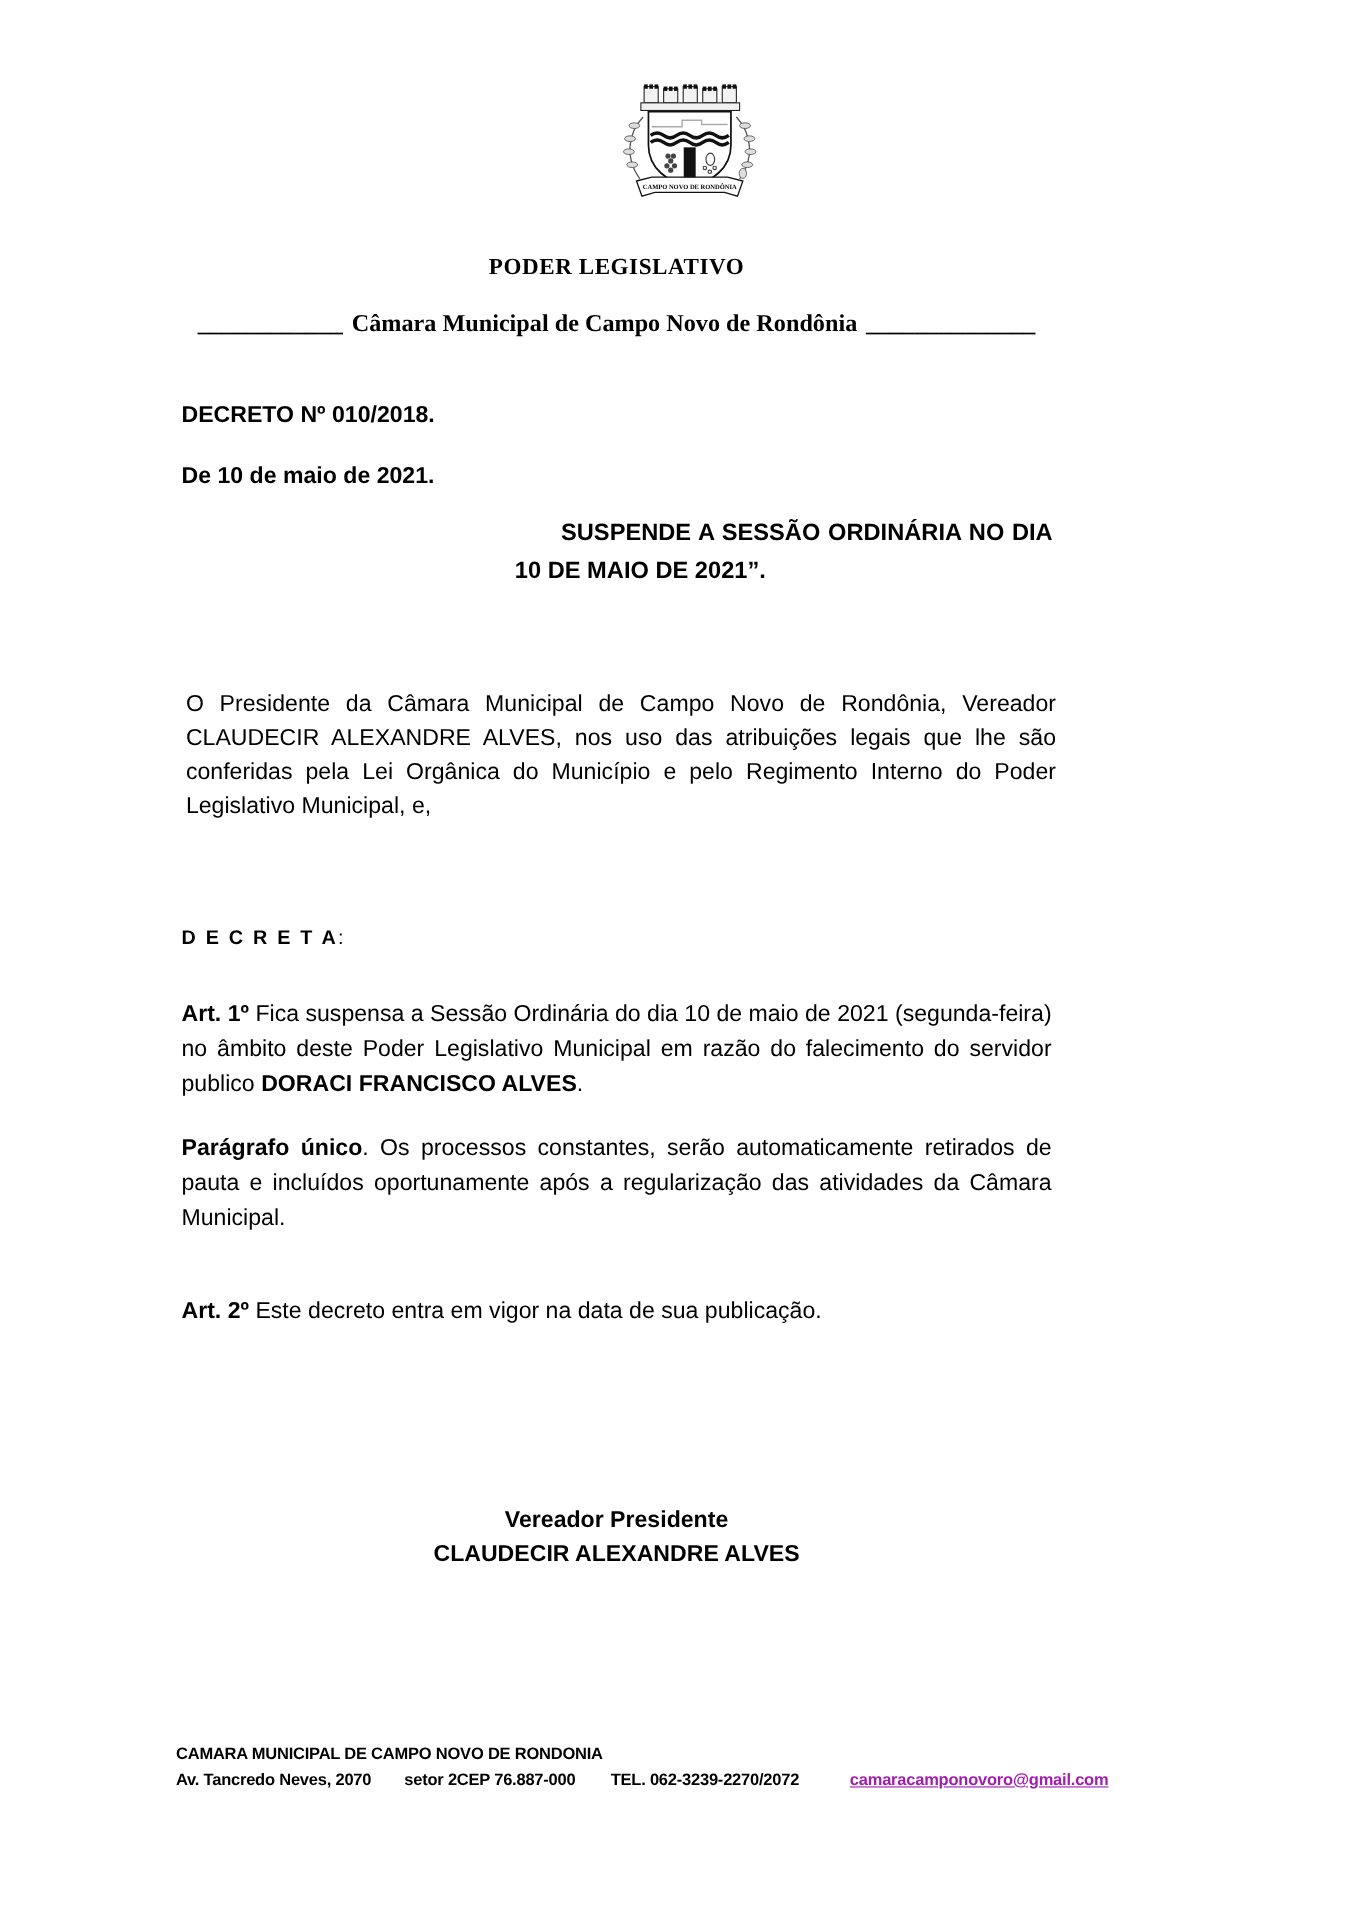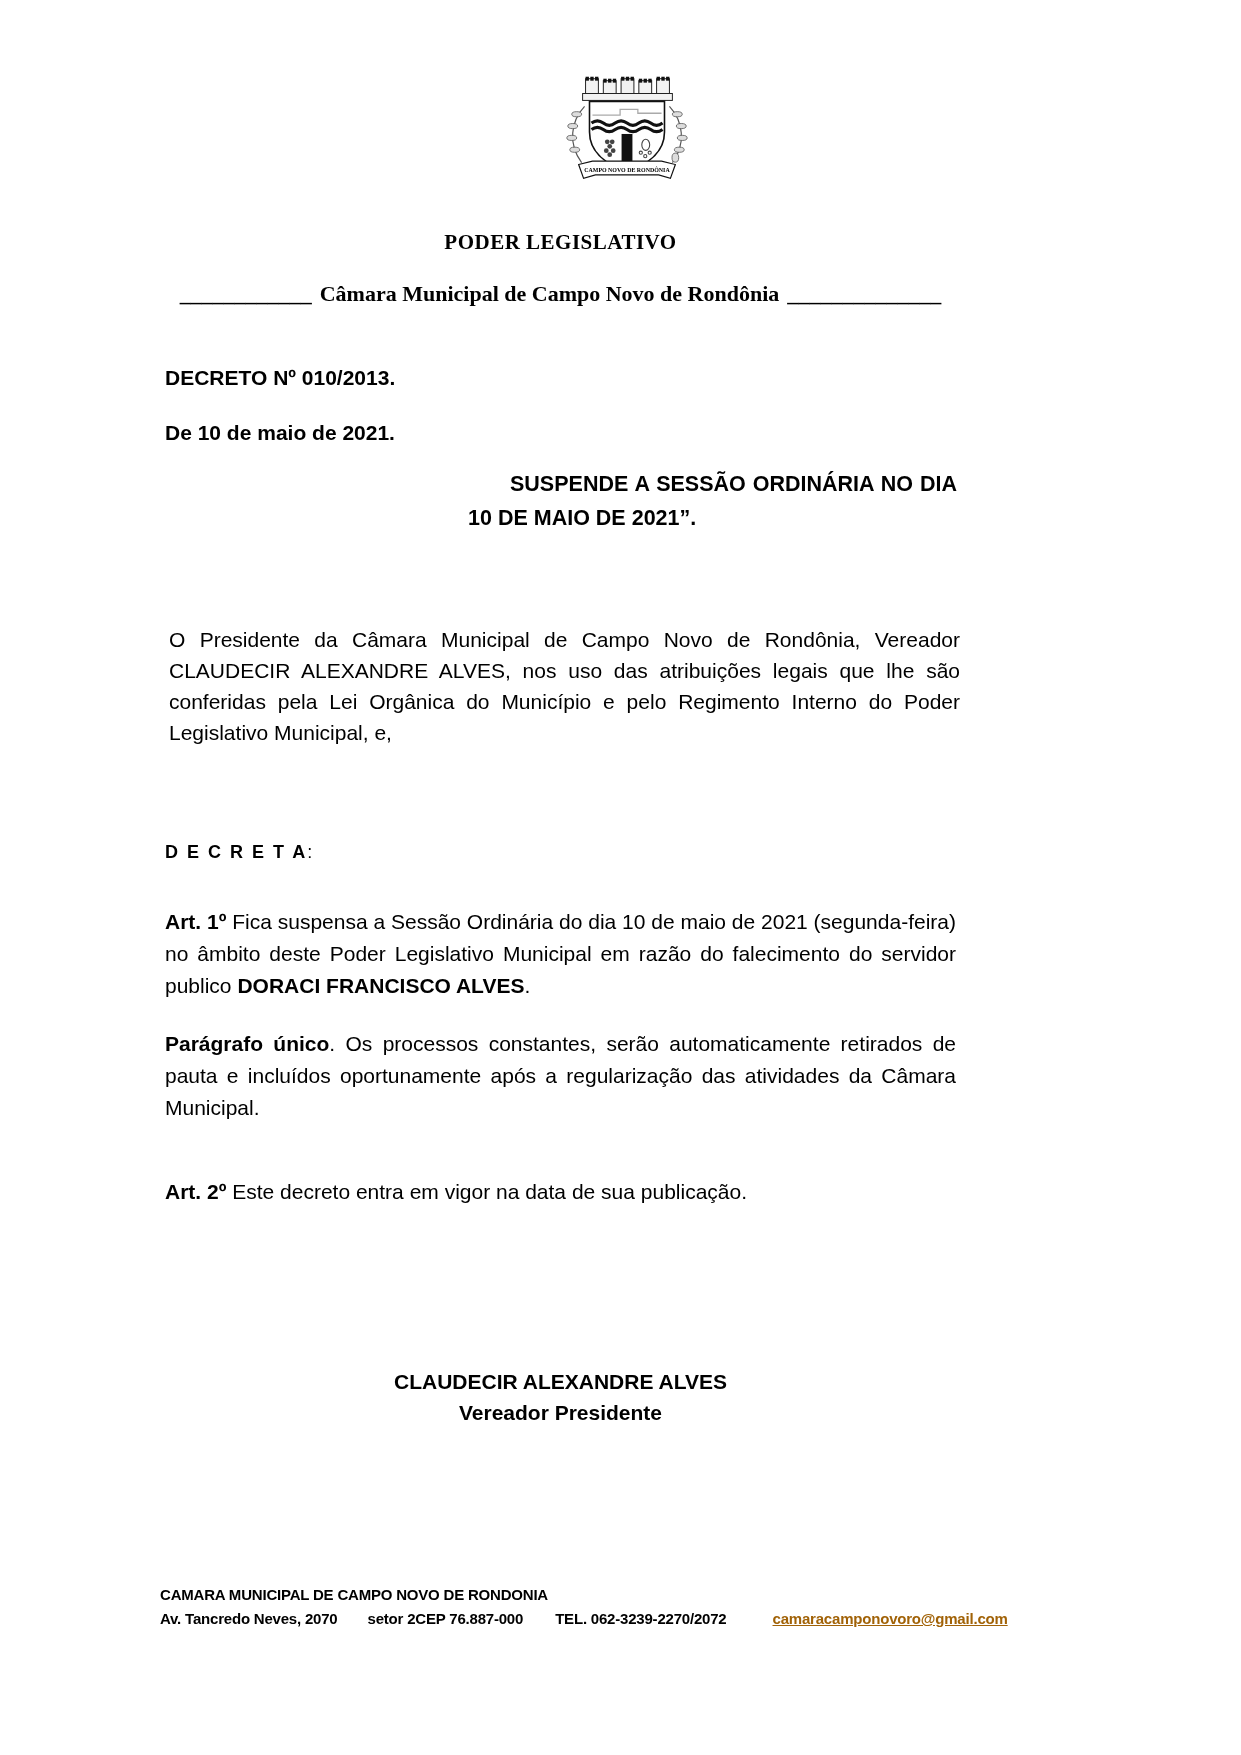--- a/index.html
+++ b/index.html
@@ -123,38 +123,38 @@
     <path d="M26,89 L40,85.5 L110,85.5 L124,89 L119,103 L107,99.5 L43,99.5 L31,103 z" fill="#fff" stroke="#111" stroke-width="1.2"></path>
     <text x="75" y="96.5" text-anchor="middle" font-size="6" font-weight="bold" font-family="Liberation Serif, serif">CAMPO NOVO DE RONDÔNIA</text>
   </svg>
 
   <div class="abs col center serif b power-title">PODER LEGISLATIVO</div>
 
   <div class="abs col center serif b chamber-line">
     <span class="rule">____________</span><span class="nm">Câmara Municipal de Campo Novo de Rondônia</span><span class="rule">______________</span>
   </div>
 
-  <div class="abs col b decree-number">DECRETO Nº 010/2013.</div>
+  <div class="abs col b decree-number">DECRETO Nº 010/2018.</div>
   <div class="abs col b decree-date">De 10 de maio de 2021.</div>
 
   <div class="abs b just summary">SUSPENDE A SESSÃO ORDINÁRIA NO DIA 10 DE MAIO DE 2021”.</div>
 
   <p class="abs col just preamble" style="margin:4px">O Presidente da Câmara Municipal de Campo Novo de Rondônia, Vereador CLAUDECIR ALEXANDRE ALVES, nos uso das atribuições legais que lhe são conferidas pela Lei Orgânica do Município e pelo Regimento Interno do Poder Legislativo Municipal, e,</p>
 
   <div class="abs col decreta"><span class="b word">D E C R E T A</span><span>:</span></div>
 
   <p class="abs col just art1" style="margin:0"><b>Art. 1º</b><span> Fica suspensa a Sessão Ordinária do dia 10 de maio de 2021 (segunda-feira) no âmbito deste Poder Legislativo Municipal em razão do falecimento do servidor publico </span><b>DORACI FRANCISCO ALVES</b><span>.</span></p>
 
   <p class="abs col just parunico" style="margin:0"><b>Parágrafo único</b><span>. Os processos constantes, serão automaticamente retirados de pauta e incluídos oportunamente após a regularização das atividades da Câmara Municipal.</span></p>
 
   <p class="abs col art2" style="margin:0"><b>Art. 2º</b><span> Este decreto entra em vigor na data de sua publicação.</span></p>
 
   <div class="abs col center b sig">
+    <div>Vereador Presidente</div>
     <div>CLAUDECIR ALEXANDRE ALVES</div>
-    <div>Vereador Presidente</div>
   </div>
 
   <div class="abs b footer-org">CAMARA MUNICIPAL DE CAMPO NOVO DE RONDONIA</div>
   <div class="abs b footer-line">
-    <span class="gap g1">Av. Tancredo Neves, 2070</span><span class="gap g2">setor 2</span><span class="gap g3">CEP 76.887-000</span><span class="gap g4">TEL. 062-3239-2270/2072</span><a class="email" style="color: #a16207; text-decoration: underline;">camaracamponovoro@gmail.com</a>
+    <span class="gap g1">Av. Tancredo Neves, 2070</span><span class="gap g2">setor 2</span><span class="gap g3">CEP 76.887-000</span><span class="gap g4">TEL. 062-3239-2270/2072</span><a class="email" style="color: #a21caf; text-decoration: underline;">camaracamponovoro@gmail.com</a>
   </div>
 
 </div>
 
 </body></html>

